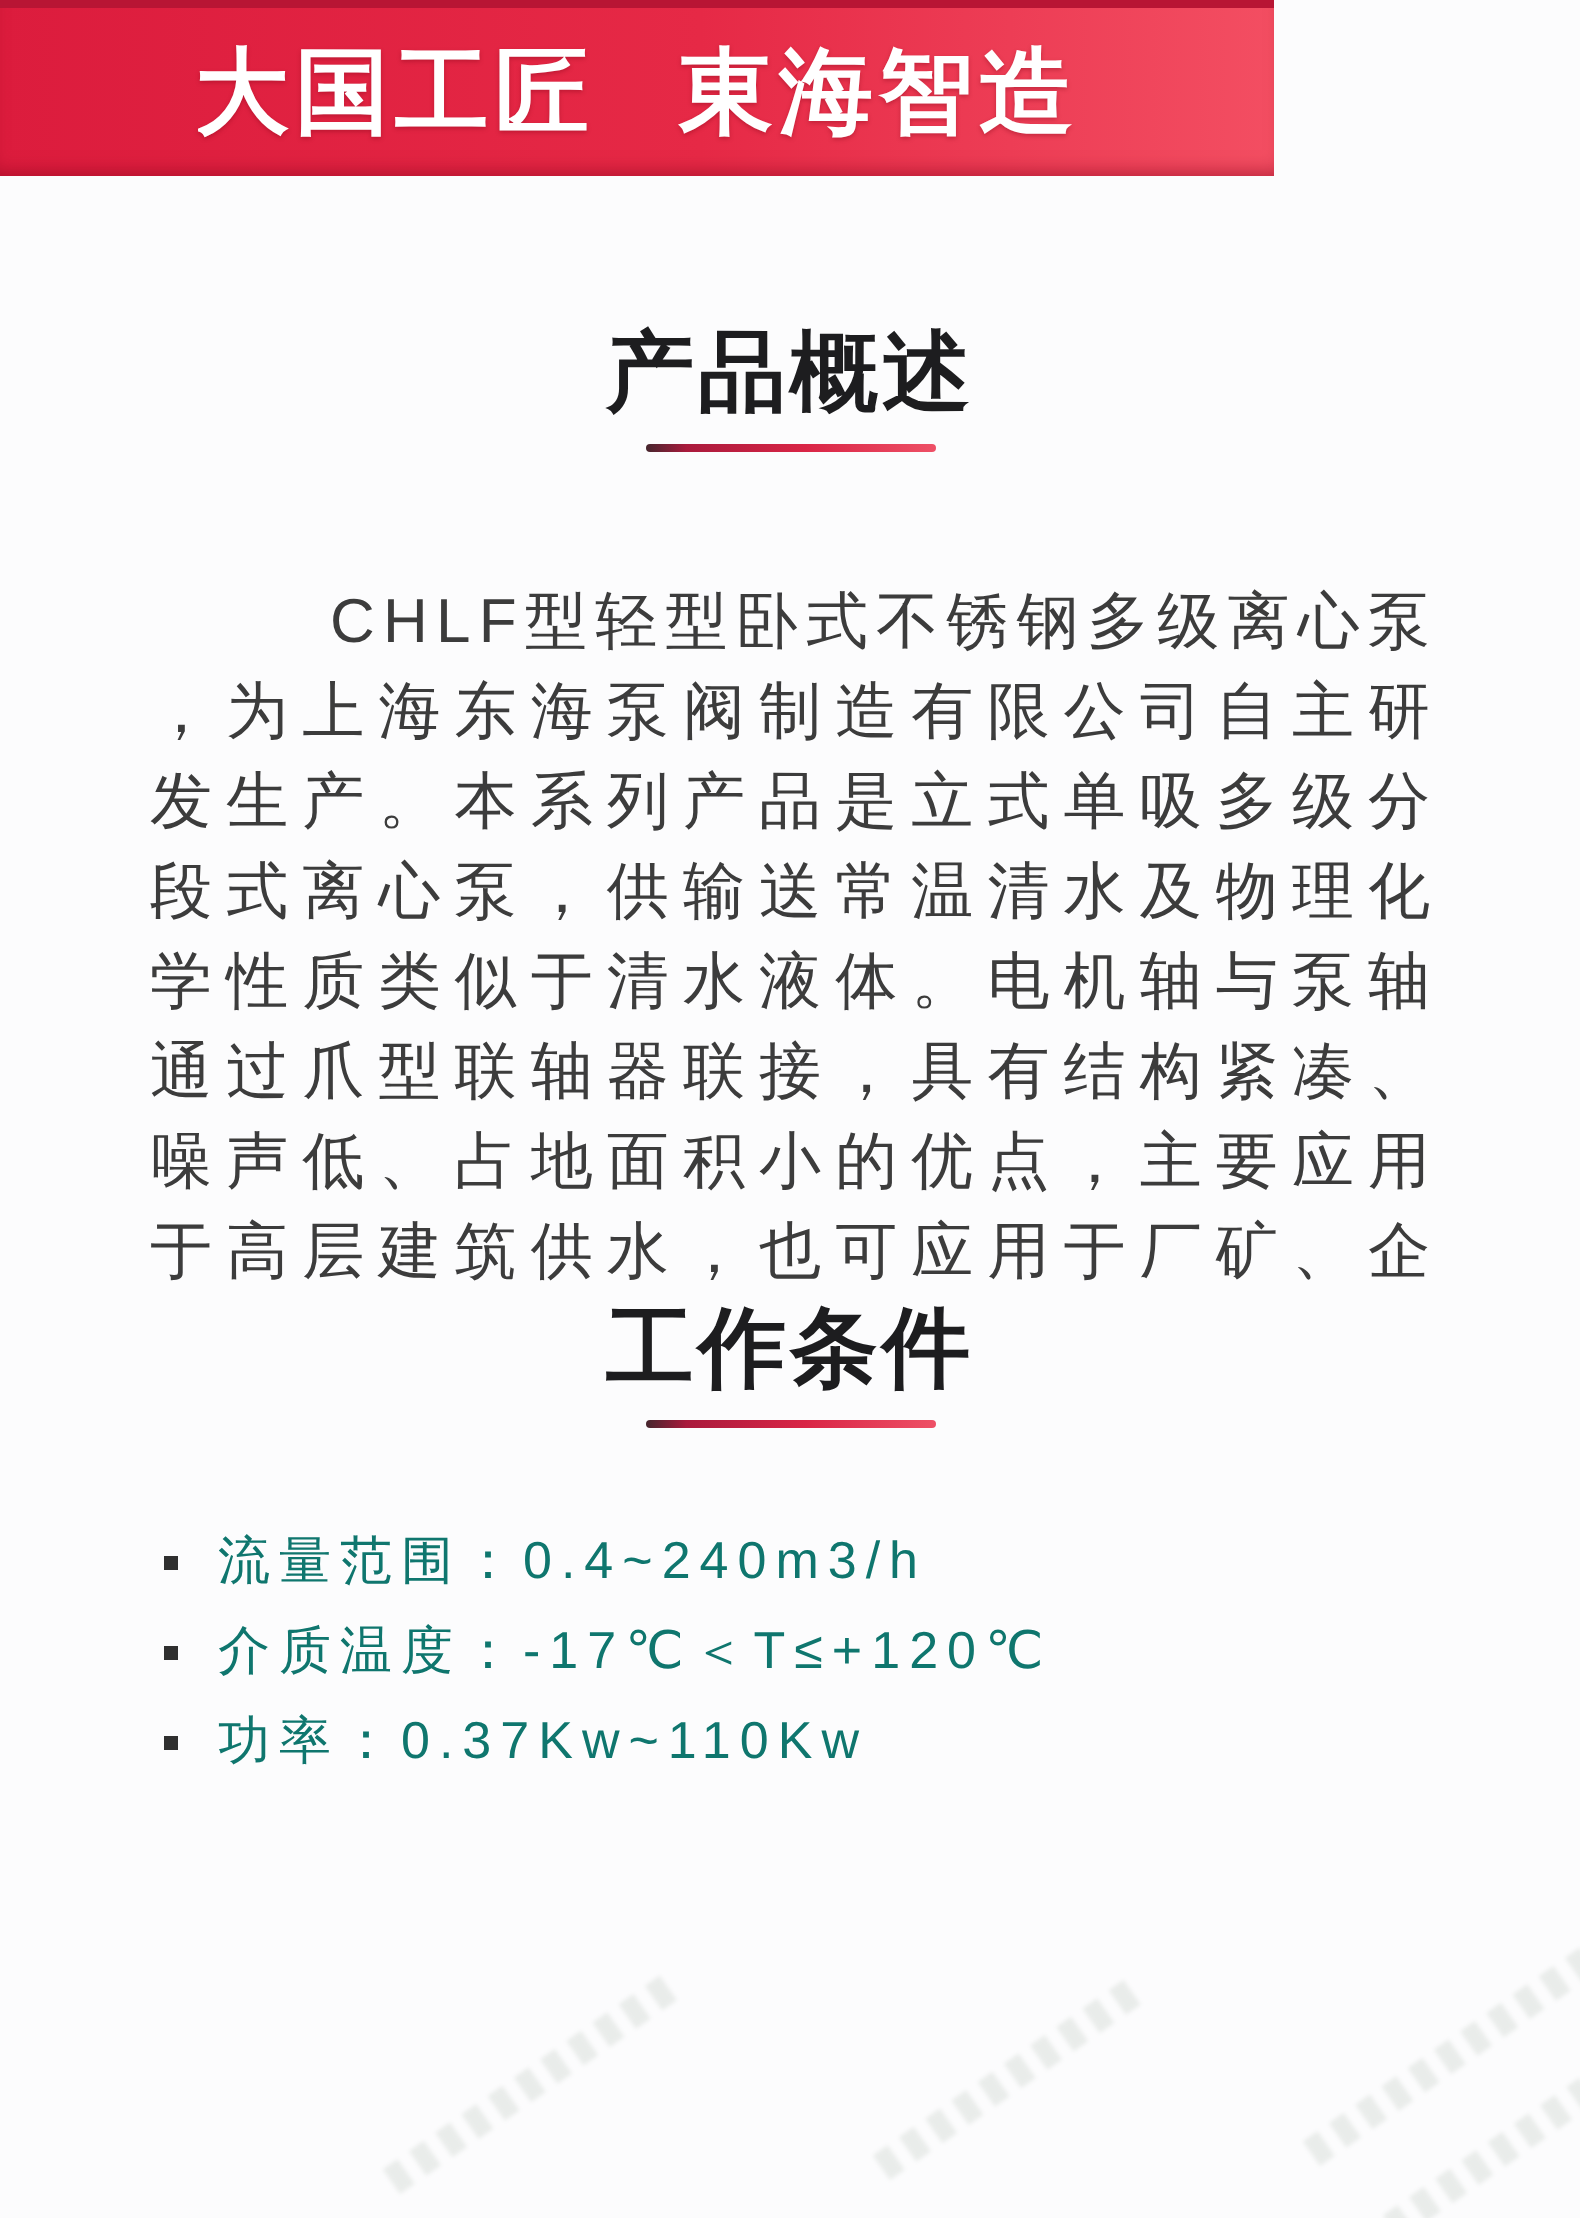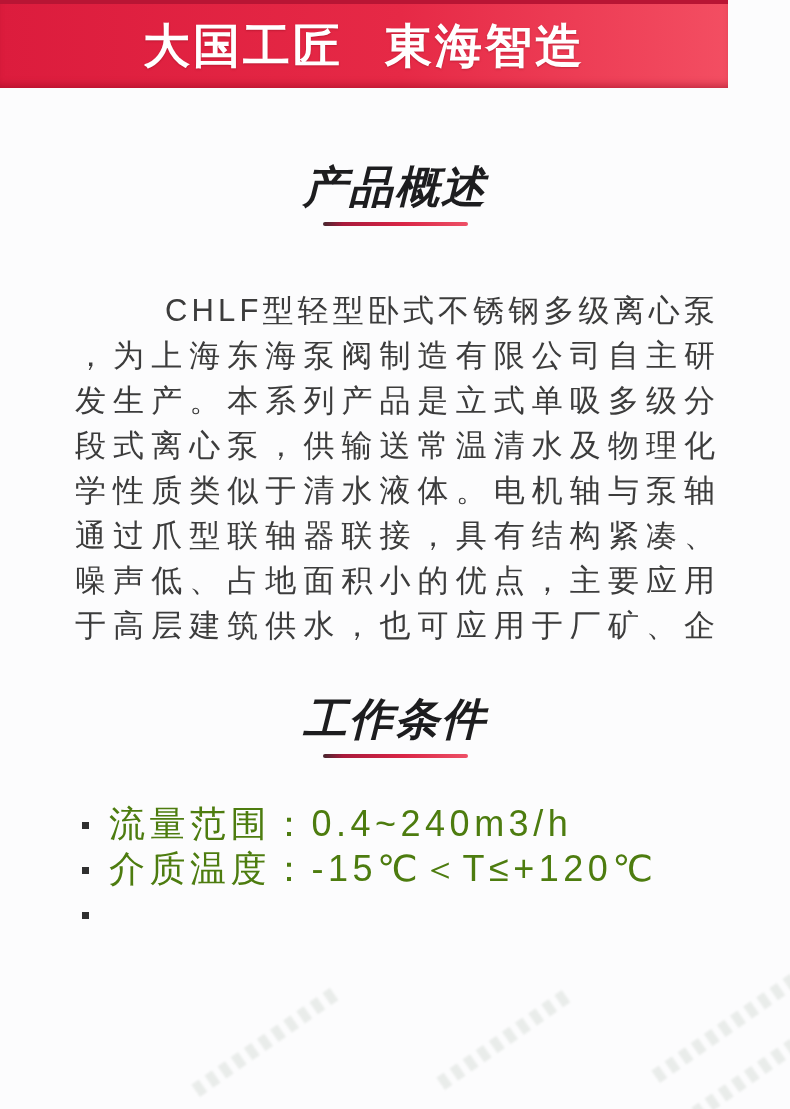--- a/index.html
+++ b/index.html
@@ -3,38 +3,38 @@
 <meta charset="utf-8">
 <style>
   html,body{margin:0;padding:0;}
   body{
     width:790px;height:1109px;position:relative;overflow:hidden;
     background:#fcfcfd;
     font-family:"Liberation Sans","DejaVu Sans",sans-serif;
   }
   
   .banner{
-    width:728px;height:88px;box-sizing:border-box;
+    width:637px;height:88px;box-sizing:border-box;
     border-top:4px solid #b81534;
     background:linear-gradient(90deg,#dc1c3d 0%,#e62946 55%,#f34e62 100%);
     box-shadow:inset 0 -7px 9px -5px rgba(140,5,30,.55);
     display:flex;align-items:center;justify-content:center;
   }
   .banner-title{
     color:#ffffff;font-size:47px;font-weight:bold;
     letter-spacing:3px;word-spacing:26px;
     text-shadow:0 1px 2px rgba(120,0,20,.35);
   }
   
   .section-title{
     margin:0;text-align:center;color:#1d1d1f;
-    font-size:44px;font-weight:bold;letter-spacing:2px;line-height:54px;font-style:italic;
+    font-size:44px;font-weight:bold;letter-spacing:2px;line-height:54px;
   }
   .section-title.overview{margin-top:72px;}
-  .section-title.conditions{margin-top:44px;}
+  .section-title.conditions{}
   .title-underline{
     width:145px;height:4px;margin:8px auto 0;border-radius:2px;
     background:linear-gradient(90deg,#46262e 0%,#a91a3c 14%,#d92546 55%,#ee5066 100%);
   }
   
   .paragraph{width:640px;margin:62px auto 0;}
   .para-line{
     display:flex;justify-content:space-between;
     height:45px;align-items:center;
     color:#3c3c3c;font-size:31px;
@@ -47,21 +47,21 @@
     list-style:none;margin:44px 0 0;padding:0 0 0 82px;
   }
   .cond-list li{
     display:flex;align-items:center;height:45px;
   }
   .dot{
     width:7px;height:7px;background:#2f2f2f;flex:0 0 7px;
     margin-right:20px;margin-top:2px;
   }
   .bullet-text{
-    color:#4d7c0f;font-size:36px;letter-spacing:4.5px;white-space:nowrap;
+    color:#0f766e;font-size:26px;letter-spacing:4.5px;white-space:nowrap;
   }
   
   .wm{
     position:absolute;height:15px;opacity:.14;filter:blur(1px);
     transform:rotate(-35deg);transform-origin:left bottom;
     background:repeating-linear-gradient(90deg,#7d907d 0 9px,transparent 9px 16px);
     pointer-events:none;
   }
   .wm1{width:175px;left:200px;top:1082px;}
   .wm2{width:160px;left:445px;top:1075px;}
@@ -237,24 +237,25 @@
 <section>
   <h2 class="section-title conditions">工作条件</h2>
   <div class="title-underline"></div>
   <ul class="cond-list">
       <li>
         <span class="dot"></span>
         <span class="bullet-text">流量范围：0.4~240m3/h</span>
       </li>
       <li>
         <span class="dot"></span>
-        <span class="bullet-text">介质温度：-15℃＜T≤+120℃</span>
+        <span class="bullet-text">介质温度：-17℃＜T≤+120℃</span>
       </li>
       <li>
         <span class="dot"></span>
+        <span class="bullet-text">功率：0.37Kw~110Kw</span>
       </li>
     </ul>
 </section>
 
 <div class="wm wm1"></div>
 <div class="wm wm2"></div>
 <div class="wm wm3"></div>
 <div class="wm wm4"></div>
 
 </body></html>

